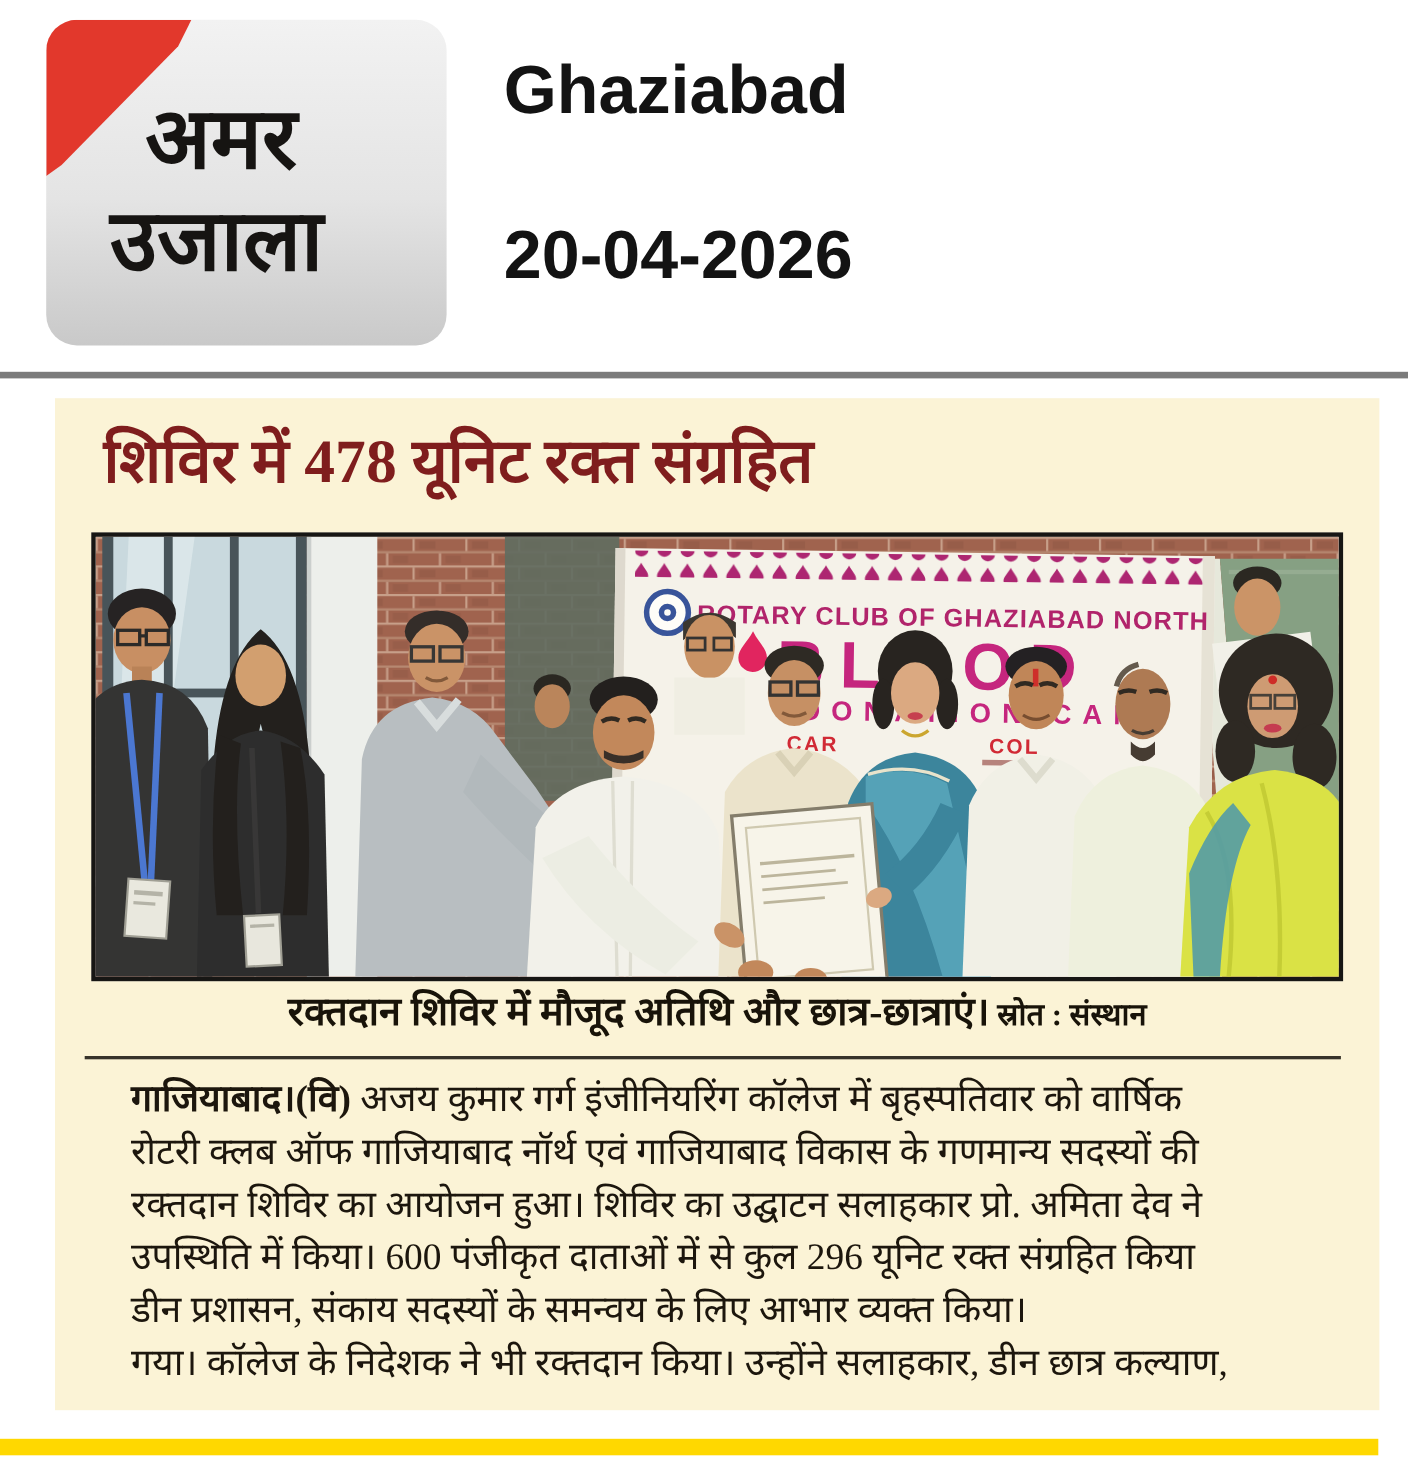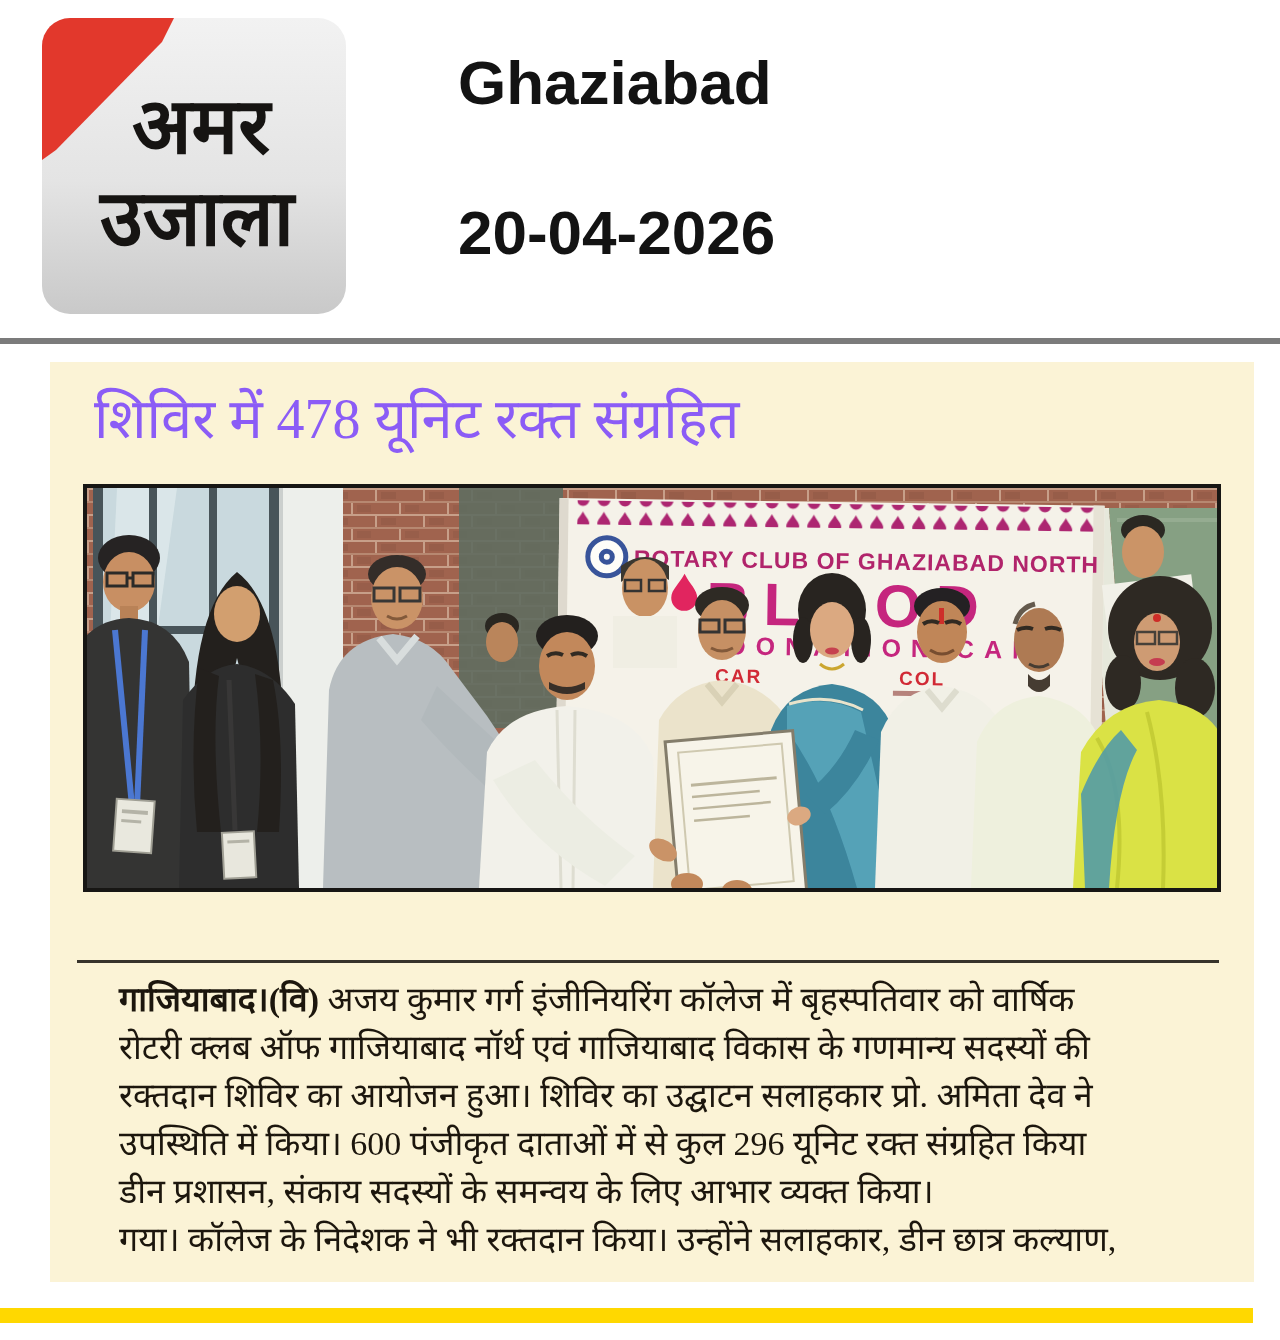--- a/index.html
+++ b/index.html
@@ -2,38 +2,38 @@
 <html><head>
 <meta charset="utf-8">
 <style>
   html,body{margin:0;padding:0;}
   body{
     width:1280px;height:1340px;position:relative;background:#ffffff;
     font-family:"Liberation Sans", sans-serif;overflow:hidden;
   }
   
   .logo-tile{
-    position:absolute;left:42px;top:18px;width:304px;height:296px;
+    position:absolute;left:42px;top:18px;width:364px;height:296px;
     border-radius:28px;overflow:hidden;
     background:linear-gradient(180deg,#f2f2f2 0%,#e4e4e4 55%,#c9c9c9 100%);
   }
   .logo-tile svg{position:absolute;left:0;top:0;}
   .logo-line{position:absolute;color:#161412;font-weight:700;
     font-family:"Liberation Serif","DejaVu Serif",serif;line-height:1;}
   .logo-line1{left:90px;top:70px;font-size:78px;}
   .logo-line2{left:58px;top:162px;font-size:78px;}
   .hdr-title{position:absolute;left:458px;color:#131313;font-weight:700;font-size:62px;line-height:1;}
   .hdr-region{top:52px;}
   .hdr-date{top:202px;}
   .divider{position:absolute;left:0;top:338px;width:1280px;height:6px;background:#7b7b7b;}
 
   
   .clipping{position:absolute;left:50px;top:362px;width:1204px;height:920px;background:#fbf3d6;}
   .headline{
-    position:absolute;left:44px;top:16px;font-size:56px;font-weight:400;color:#8b5cf6;
+    position:absolute;left:44px;top:16px;font-size:56px;font-weight:700;color:#7f1d1d;
     font-family:"Liberation Serif","DejaVu Serif",serif;white-space:nowrap;
   }
   .photo-frame{
     position:absolute;left:33px;top:122px;width:1130px;height:400px;
     border:4px solid #171614;background:#efe9dd;
   }
   .caption{
     position:absolute;left:0;top:532px;width:100%;text-align:center;color:#181309;
     font-family:"Liberation Serif","DejaVu Serif",serif;font-weight:700;font-size:36px;white-space:nowrap;
   }
@@ -264,20 +264,21 @@
       </g>
       <ellipse cx="576" cy="362" rx="15" ry="10" fill="#c88d64" transform="rotate(32 576 362)"></ellipse>
       <ellipse cx="600" cy="396" rx="16" ry="11" fill="#bf8257"></ellipse>
       <ellipse cx="650" cy="402" rx="15" ry="10" fill="#bf8257"></ellipse>
       <ellipse cx="712" cy="328" rx="12" ry="9" fill="#daa57f" transform="rotate(-20 712 328)"></ellipse>
 
       <rect x="0" y="0" width="1130" height="400" fill="#f2dc9e" opacity="0.07"></rect>
     </svg>
   </div>
 
+  <div class="caption"><span>रक्तदान शिविर में मौजूद अतिथि और छात्र-छात्राएं।</span><span class="caption-source"> स्रोत : संस्थान</span></div>
 
   <div class="caption-rule"></div>
 
   <div class="article-body">
     <div class="bline"><span class="blead">गाजियाबाद।(वि)</span><span> अजय कुमार गर्ग इंजीनियरिंग कॉलेज में बृहस्पतिवार को वार्षिक</span></div>
     <div class="bline">रोटरी क्लब ऑफ गाजियाबाद नॉर्थ एवं गाजियाबाद विकास के गणमान्य सदस्यों की</div>
     <div class="bline">रक्तदान शिविर का आयोजन हुआ। शिविर का उद्घाटन सलाहकार प्रो. अमिता देव ने</div>
     <div class="bline">उपस्थिति में किया। 600 पंजीकृत दाताओं में से कुल 296 यूनिट रक्त संग्रहित किया</div>
     <div class="bline">डीन प्रशासन, संकाय सदस्यों के समन्वय के लिए आभार व्यक्त किया।</div>
     <div class="bline">गया। कॉलेज के निदेशक ने भी रक्तदान किया। उन्होंने सलाहकार, डीन छात्र कल्याण,</div>

